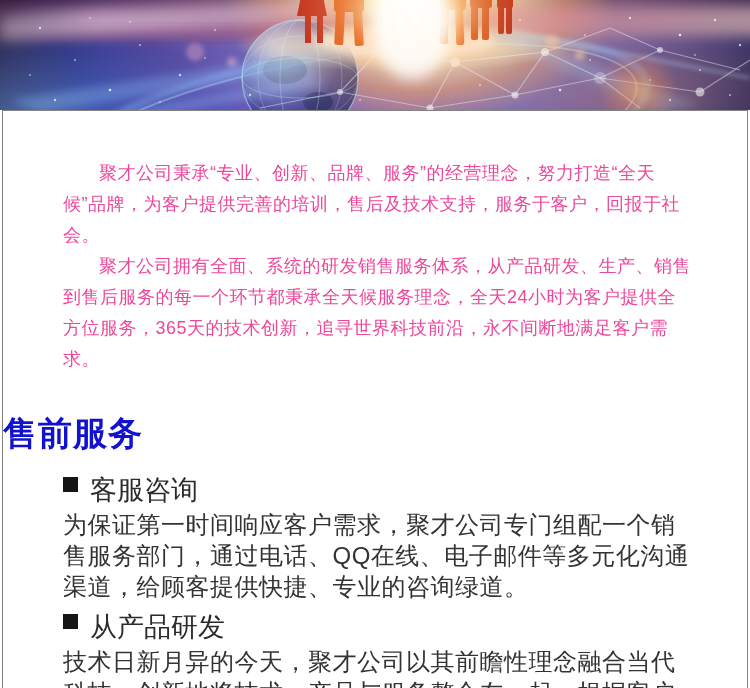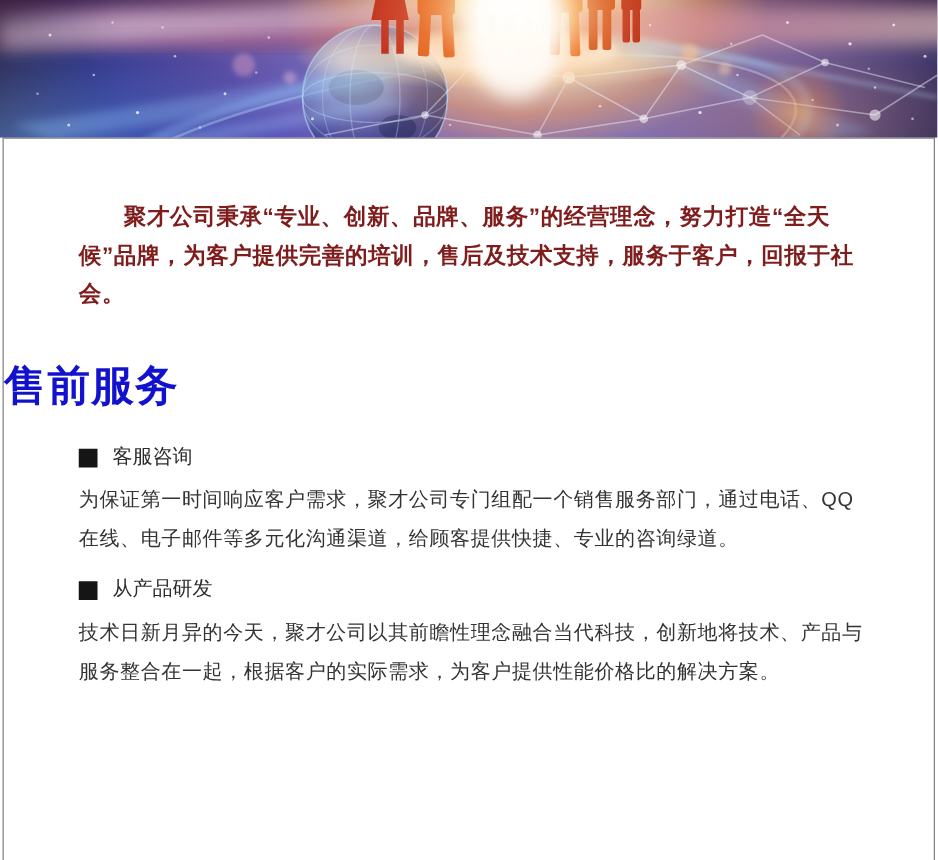--- a/index.html
+++ b/index.html
@@ -18,37 +18,36 @@
       linear-gradient(to bottom, rgba(66,28,58,.6) 0%, rgba(66,28,58,.28) 18%, rgba(66,28,58,0) 42%),
       linear-gradient(100deg, #241a3e 0%, #2c2f8e 14%, #3a46c8 32%, #5e55c4 48%, #6c5ab8 56%, #4556d2 68%, #2e3fb0 84%, #202462 100%);
   }
   .banner svg{position:absolute;left:0;top:0;display:block;}
   
   .content{
     margin:0 2px;border:1px solid #838383;background:#fff;min-height:640px;
   }
   .intro{margin:47px 53px 0 60px;}
   .intro p{
-    margin:0;text-indent:2em;font-size:18px;line-height:31px;color:#7f1d1d;
+    margin:0;text-indent:2em;font-size:18px;line-height:31px;color:#ec4899;
     letter-spacing:.5px;
-    font-weight:bold;
   }
   .h-blue{
     margin:38px 0 0 0;padding-right:26px;text-align:left;
     color:#1212ce;font-size:34px;line-height:40px;font-weight:bold;
     letter-spacing:1px;
   }
   .service-item{margin:0 53px 0 60px;}
   .item-title{
-    margin-top:24px;font-size:16px;color:#2b2b2b;line-height:26px;
-    display:flex;align-items:center;
+    margin-top:24px;font-size:27px;color:#2b2b2b;line-height:26px;
+    display:flex;align-items:flex-start;
   }
   .sq{width:15px;height:15px;background:#151515;margin-right:12px;flex:none;}
   .item-body{
-    margin:6px 0 0 0;font-size:16px;line-height:31px;color:#333;
+    margin:6px 0 0 0;font-size:24px;line-height:31px;color:#333;
     letter-spacing:.5px;
   }
   .item-title-2{margin-top:12px;}
 </style>
 </head>
 <body>
 
 <div class="banner">
   <svg width="750" height="110" viewBox="0 0 750 110">
     <defs>
@@ -233,20 +232,21 @@
     <circle cx="580" cy="55" r="5" fill="rgba(255,220,180,0.45)" filter="url(#b2)"></circle>
     <circle cx="195" cy="52" r="9" fill="rgba(240,170,200,0.4)" filter="url(#b2)"></circle>
     <circle cx="232" cy="62" r="5" fill="rgba(250,200,220,0.4)" filter="url(#b2)"></circle>
   </svg>
 </div>
 
 <div class="content">
 
   <div class="intro">
     <p>聚才公司秉承“专业、创新、品牌、服务”的经营理念，努力打造“全天候”品牌，为客户提供完善的培训，售后及技术支持，服务于客户，回报于社会。</p>
+    <p>聚才公司拥有全面、系统的研发销售服务体系，从产品研发、生产、销售到售后服务的每一个环节都秉承全天候服务理念，全天24小时为客户提供全方位服务，365天的技术创新，追寻世界科技前沿，永不间断地满足客户需求。</p>
   </div>
 
   <h2 class="h-blue">售前服务</h2>
 
   <div class="service-item">
     <div class="item-title">
       <span class="sq"></span>
       <span>客服咨询</span>
     </div>
     <p class="item-body">为保证第一时间响应客户需求，聚才公司专门组配一个销售服务部门，通过电话、QQ在线、电子邮件等多元化沟通渠道，给顾客提供快捷、专业的咨询绿道。</p>

